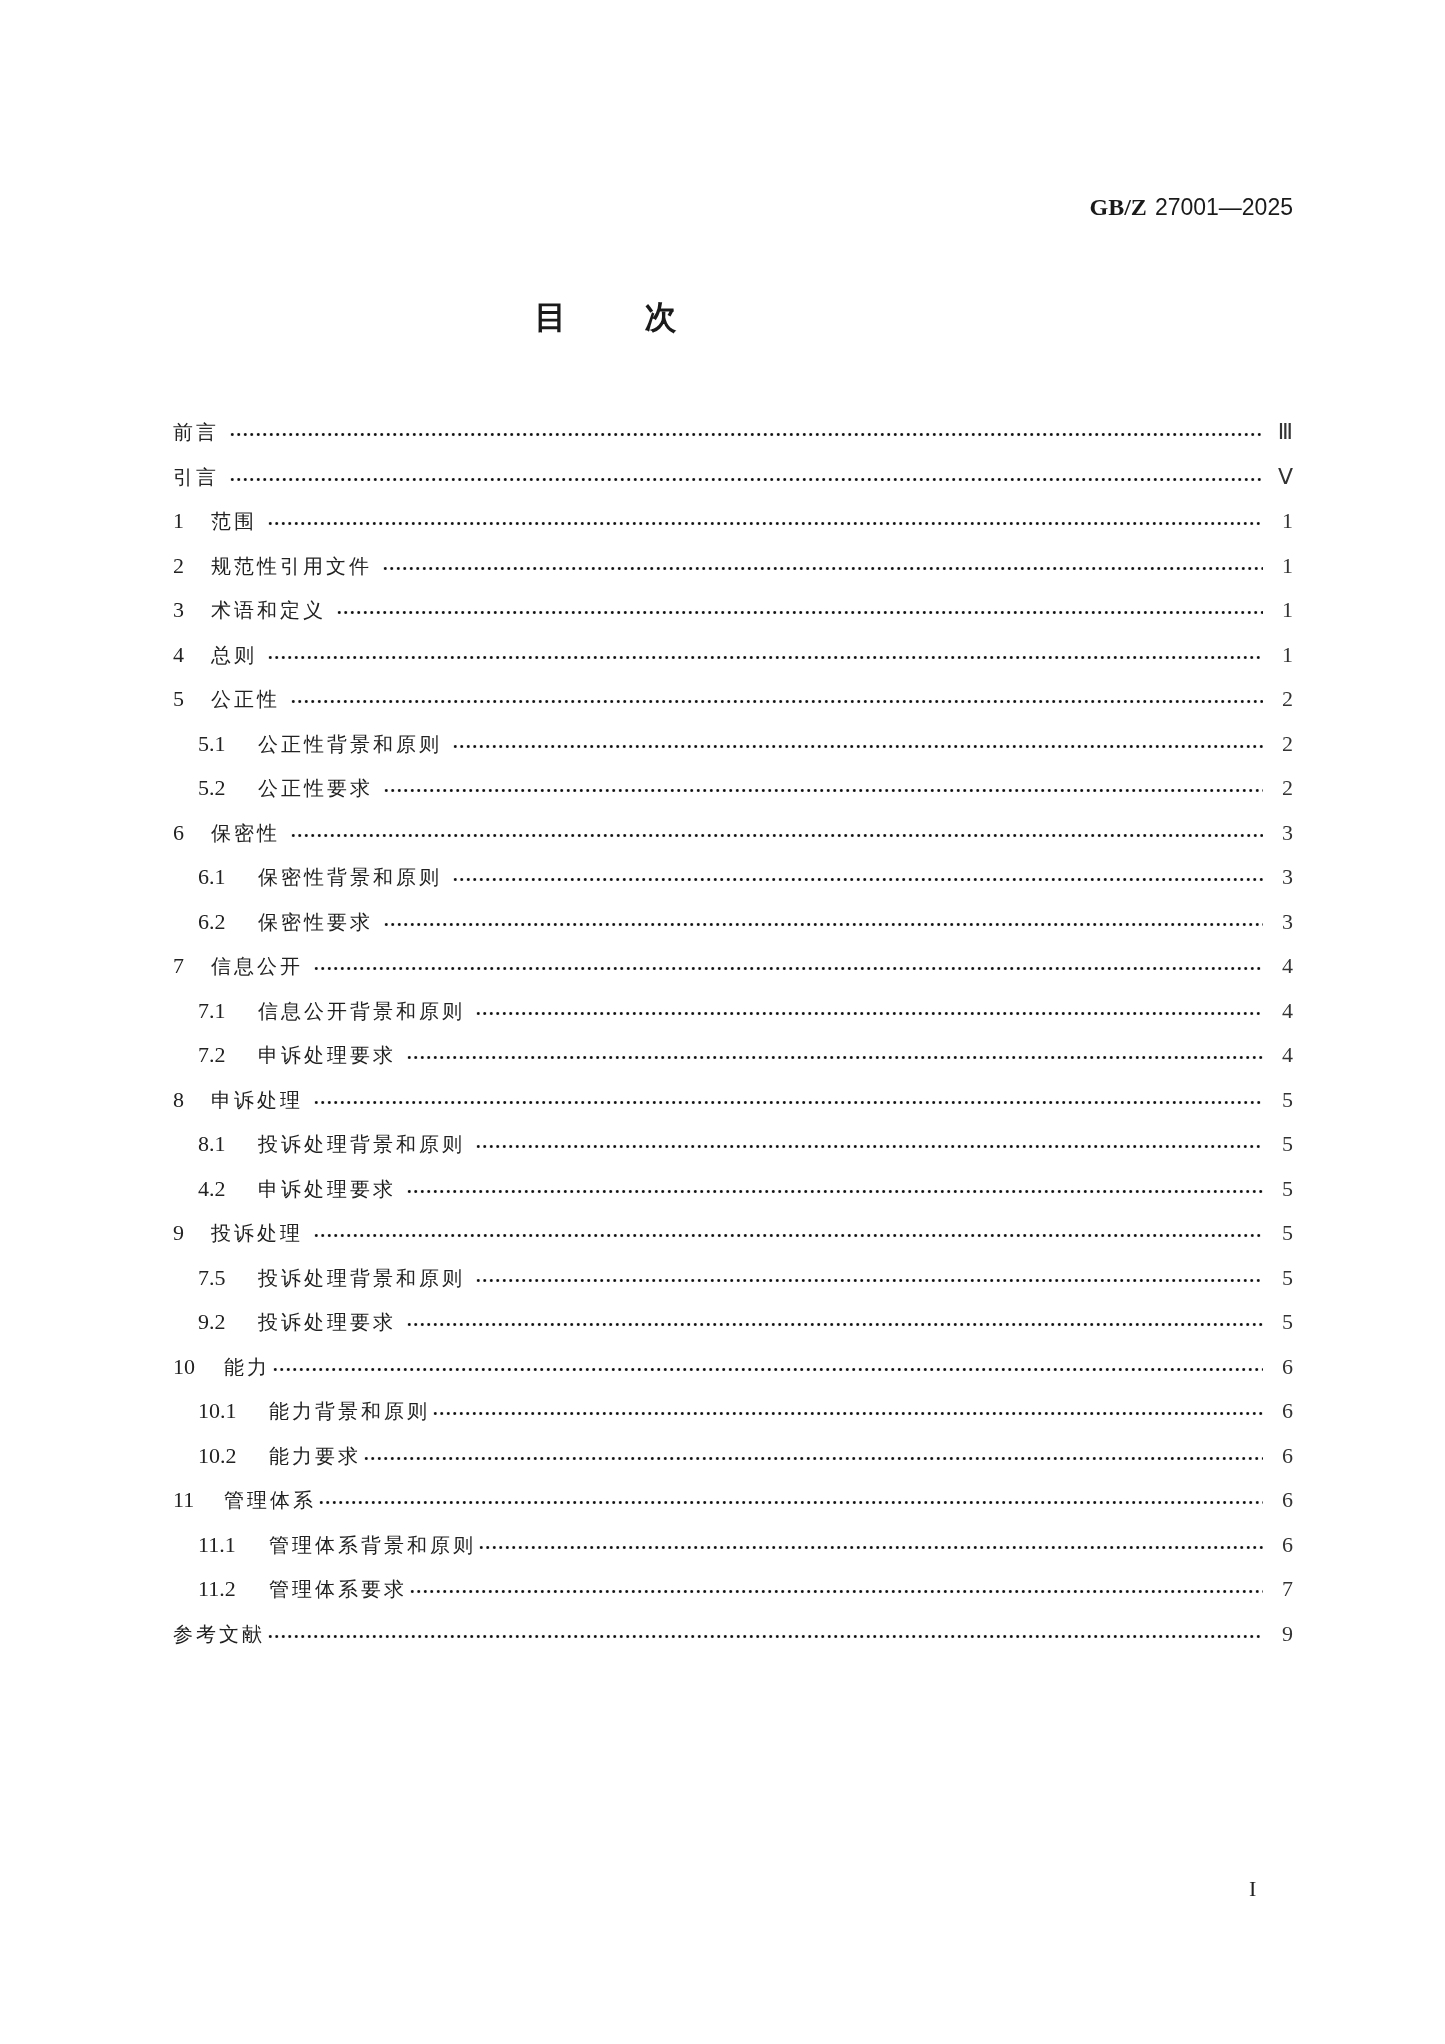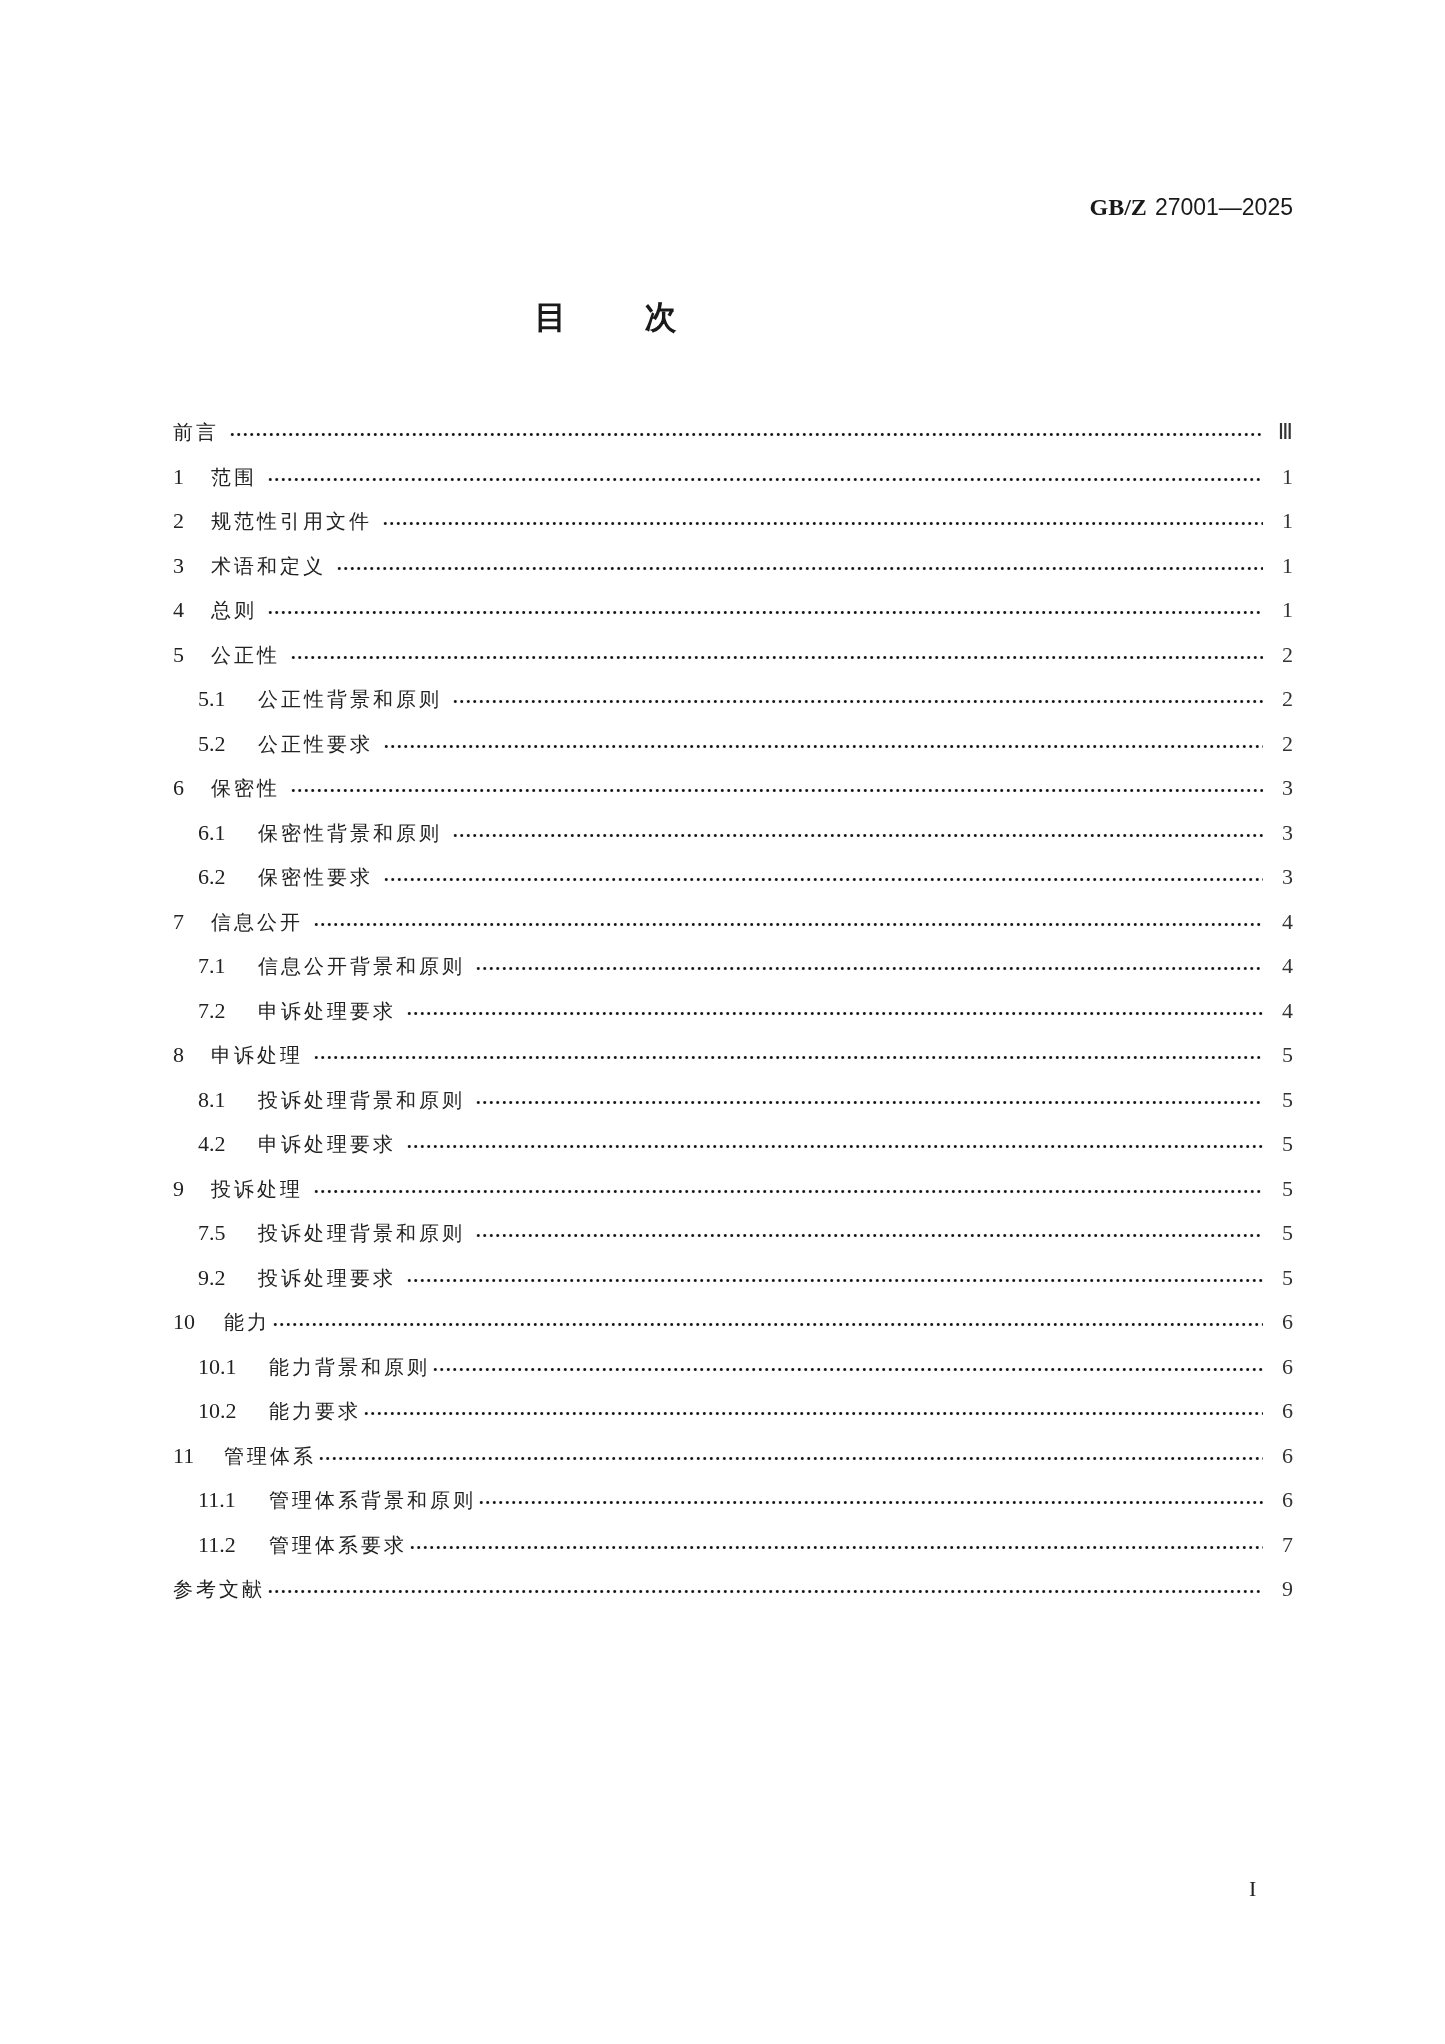--- a/index.html
+++ b/index.html
@@ -36,20 +36,25 @@
 
 <div class="toc-title">目次</div>
 
 <div class="toc" id="toc">
     <div class="row lvl1">
       <span class="title">前言</span>
       <span class="leader"></span>
       <span class="page">Ⅲ</span>
     </div>
     <div class="row lvl1">
+      <span class="title">引言</span>
+      <span class="leader"></span>
+      <span class="page">Ⅴ</span>
+    </div>
+    <div class="row lvl1">
       <span class="num">1</span>
       <span class="title">范围</span>
       <span class="leader"></span>
       <span class="page">1</span>
     </div>
     <div class="row lvl1">
       <span class="num">2</span>
       <span class="title">规范性引用文件</span>
       <span class="leader"></span>
       <span class="page">1</span>

